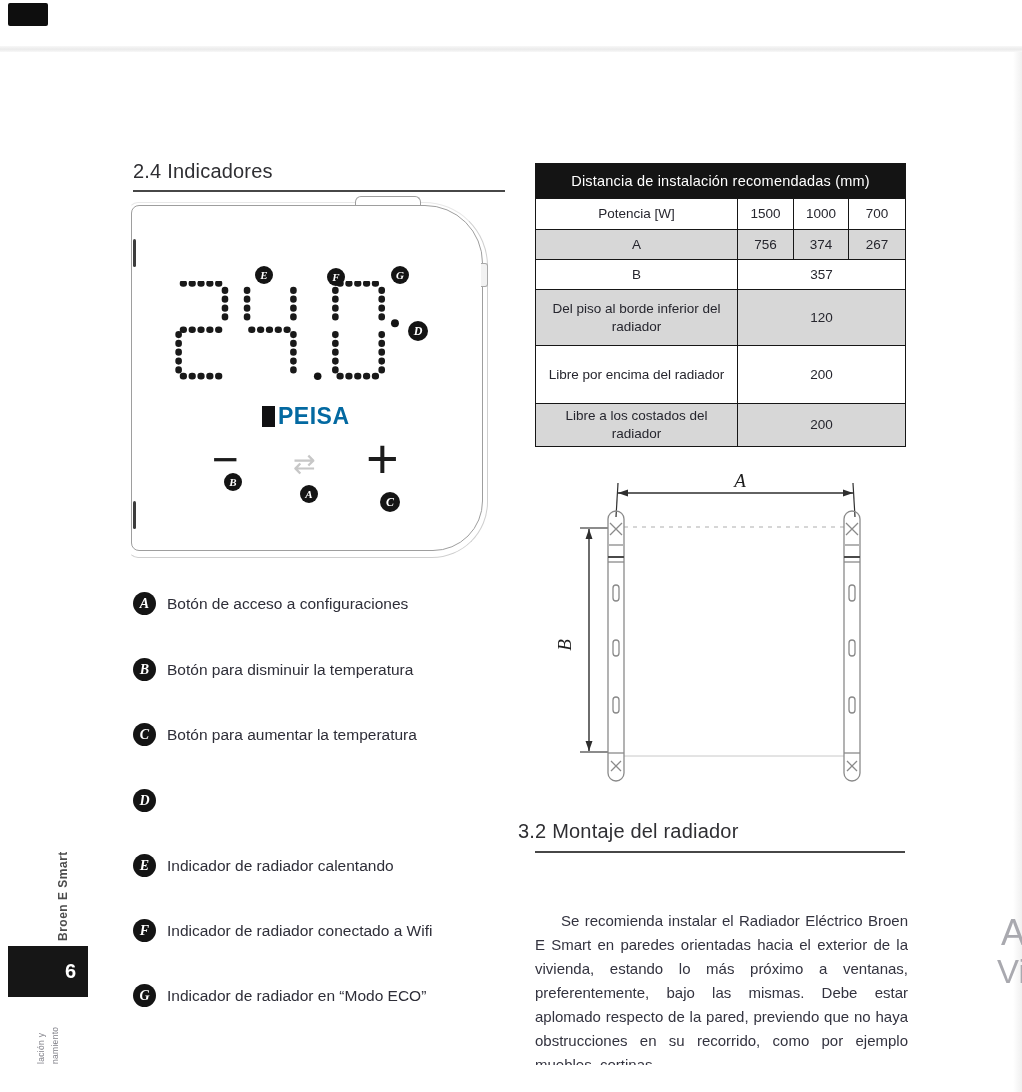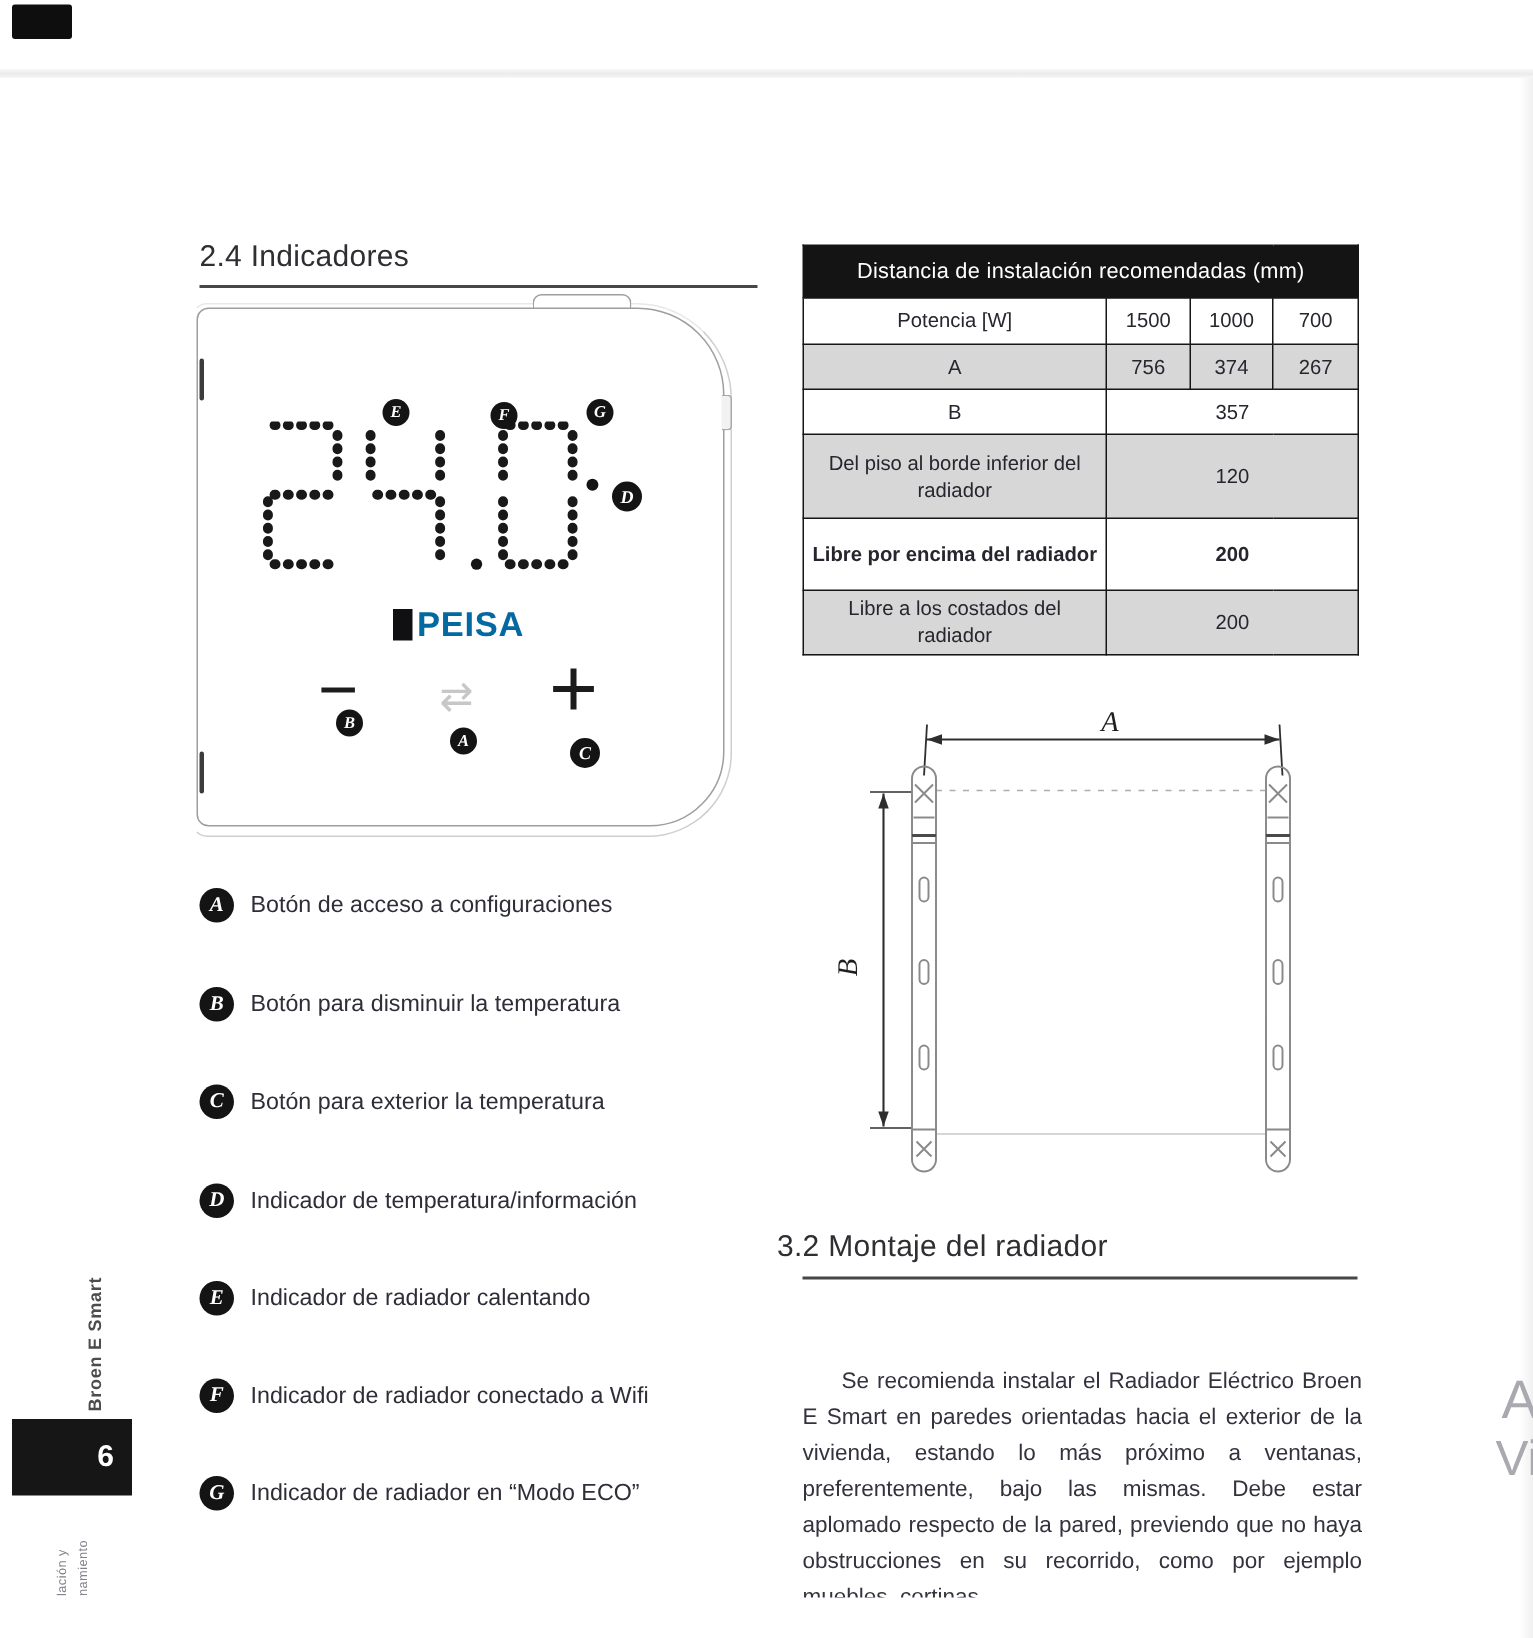--- a/index.html
+++ b/index.html
@@ -133,25 +133,24 @@
   <div class="abs legend-item" style="left:133px;top:592px;">
     <div class="badge big">A</div>
     <span class="txt">Botón de acceso a configuraciones</span>
   </div>
   <div class="abs legend-item" style="left:133px;top:658px;">
     <div class="badge big">B</div>
     <span class="txt">Botón para disminuir la temperatura</span>
   </div>
   <div class="abs legend-item" style="left:133px;top:723px;">
     <div class="badge big">C</div>
-    <span class="txt">Botón para exterior la temperatura</span>
+    <span class="txt">Botón para aumentar la temperatura</span>
   </div>
   <div class="abs legend-item" style="left:133px;top:789px;">
     <div class="badge big">D</div>
-    <span class="txt">Indicador de temperatura/información</span>
   </div>
   <div class="abs legend-item" style="left:133px;top:854px;">
     <div class="badge big">E</div>
     <span class="txt">Indicador de radiador calentando</span>
   </div>
   <div class="abs legend-item" style="left:133px;top:919px;">
     <div class="badge big">F</div>
     <span class="txt">Indicador de radiador conectado a Wifi</span>
   </div>
   <div class="abs legend-item" style="left:133px;top:984px;">
@@ -183,21 +182,21 @@
       <td>267</td>
     </tr>
     <tr style="height:30px;">
       <td>B</td>
       <td colspan="3">357</td>
     </tr>
     <tr class="shaded" style="height:56px;">
       <td>Del piso al borde inferior del radiador</td>
       <td colspan="3">120</td>
     </tr>
-    <tr style="height:48px;font-weight:bold;">
+    <tr style="height:58px;">
       <td>Libre por encima del radiador</td>
       <td colspan="3">200</td>
     </tr>
     <tr class="shaded" style="height:43px;border-radius:11px;">
       <td>Libre a los costados del radiador</td>
       <td colspan="3">200</td>
     </tr>
   </tbody>
     </table>
 

